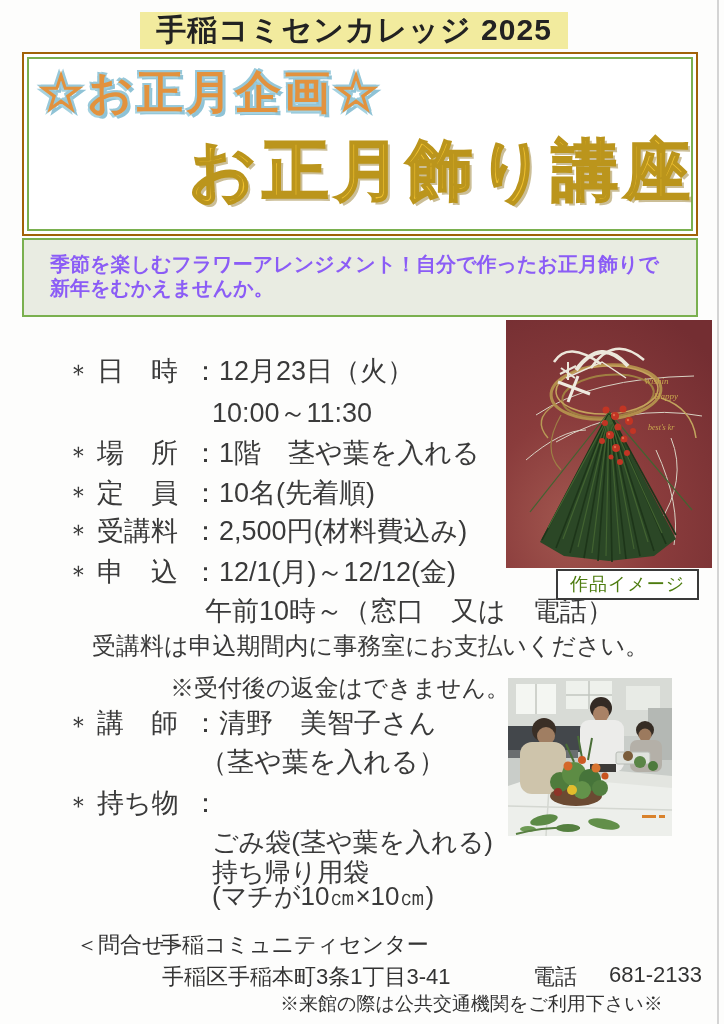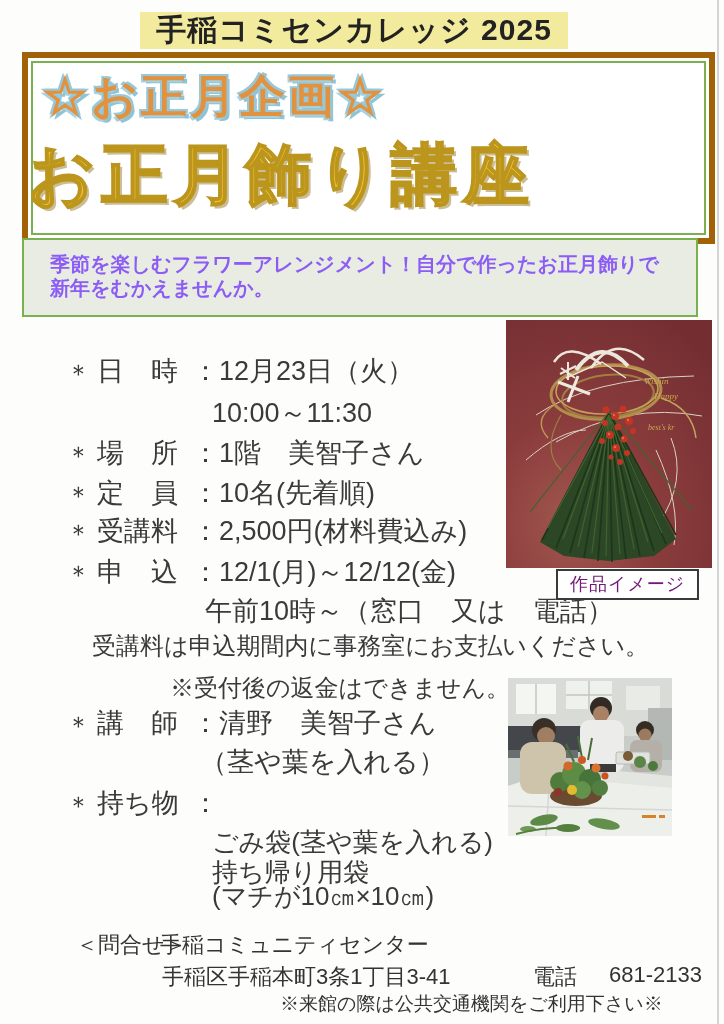--- a/index.html
+++ b/index.html
@@ -10,31 +10,30 @@
   }
   
   .banner{
     position:absolute;left:140px;top:12px;width:428px;height:37px;
     background:#f2eb9e;display:flex;align-items:center;justify-content:center;
     font-size:30px;font-weight:600;color:#222;letter-spacing:1px;
   }
   
   .main-box{
     position:absolute;left:22px;top:52px;width:672px;height:180px;
-    background:#fff;border:6px solid #a16207;
+    background:#fff;border:2px solid #a16207;
     box-shadow: inset 0 0 0 3px #ffffff, inset 0 0 0 5px #7ab04f;
-    padding-left: 9px;
   }
   .subtitle{
     position:absolute;left:14px;top:8px;
     font-size:46px;font-weight:bold;color:#e2923e;letter-spacing:3px;
     text-shadow:-2px -2px 0 #97c8d9, 2px -2px 0 #97c8d9, -2px 2px 0 #a5d2e0, 3px 3px 0 #8fc3d6;
   }
   .title{
-    position:absolute;left:0;top:72px;width:100%;text-align:left;
+    position:absolute;left:0;top:72px;width:100%;text-align:right;
     font-size:66px;font-weight:bold;color:#f2c230;letter-spacing:6px;
     -webkit-text-stroke:2px #bb951c;
     text-shadow:3px 3px 0 rgba(140,110,25,.45);
   }
   
   .lead-box{
     position:absolute;left:22px;top:238px;width:672px;height:75px;
     background:#e9ece2;border:2px solid #7ab04f;
   }
   .lead-text{
@@ -47,21 +46,21 @@
   .lbl{width:95px;}
   .col{width:27px;}
   .cont-row{position:absolute;left:212px;font-size:27px;line-height:31px;}
   .small{font-size:26px;}
   .note-row{position:absolute;font-size:24px;line-height:28px;}
   
   .photo1{position:absolute;left:506px;top:320px;width:206px;height:248px;}
   .caption-box{
     position:absolute;left:556px;top:569px;
     border:2px solid #3a3a3a;background:#fff;
-    font-size:18px;color:#701a75;padding:1px 12px 2px 12px;letter-spacing:1px;
+    font-size:18px;color:#4d7c0f;padding:1px 12px 2px 12px;letter-spacing:1px;
   }
   .photo2{position:absolute;left:508px;top:678px;width:164px;height:158px;}
   
   .contact-line{position:absolute;font-size:22px;color:#333;}
   .contact-note{position:absolute;font-size:19px;color:#333;}
   .tel-wrap{display:flex;gap:32px;}
   
   .scan-line{position:absolute;left:717px;top:0;width:2px;height:1024px;background:#c9c9c9;opacity:.8;}
 </style>
 </head>
@@ -90,21 +89,21 @@
     <span class="lbl">日　時</span>
     <span class="col">：</span>
     <span>12月23日（火）</span>
   </div>
   <div class="cont-row" style="top:398px">10:00～11:30</div>
 
   <div class="item-row" style="top:438px">
     <span class="bullet">＊</span>
     <span class="lbl">場　所</span>
     <span class="col">：</span>
-    <span>1階　美智子さん</span>
+    <span>1階　茎や葉を入れる</span>
   </div>
 
   <div class="item-row" style="top:478px">
     <span class="bullet">＊</span>
     <span class="lbl">定　員</span>
     <span class="col">：</span>
     <span>10名(先着順)</span>
   </div>
 
   <div class="item-row" style="top:516px">

